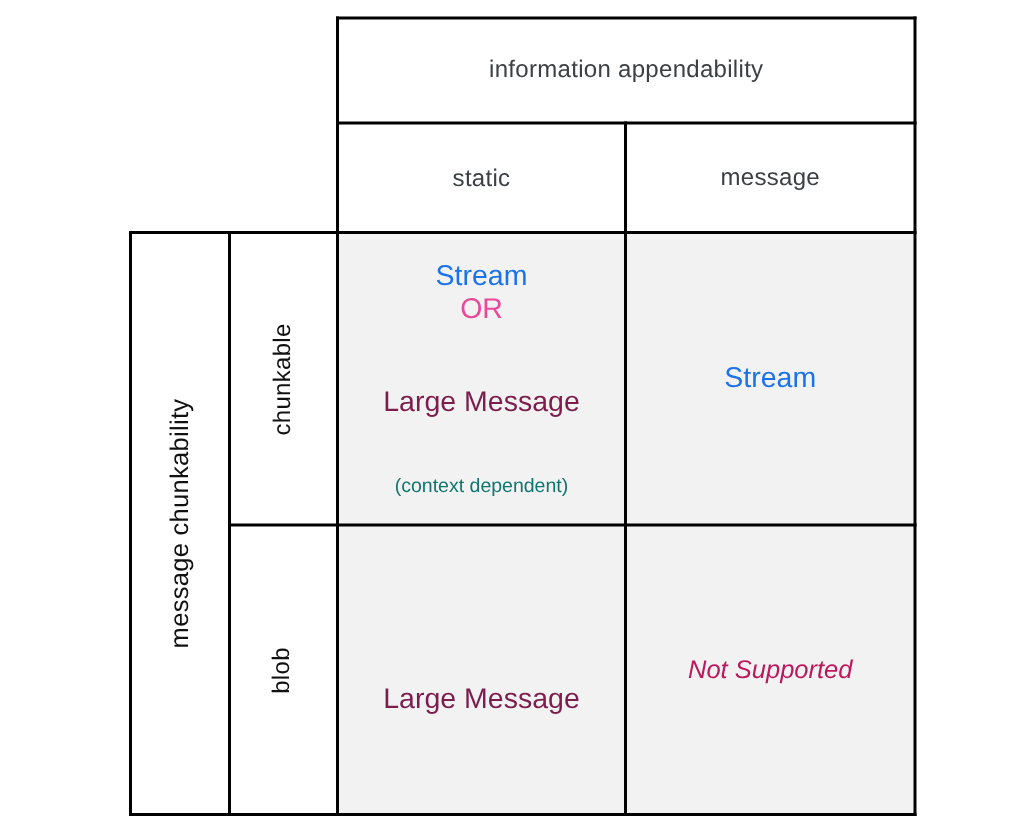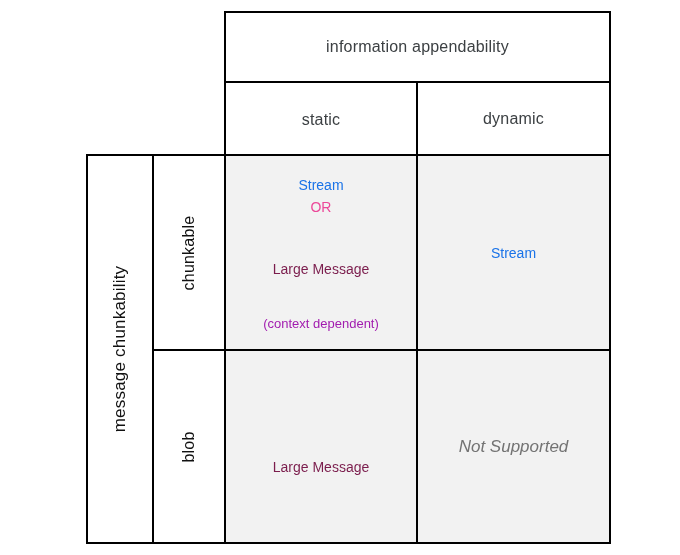--- a/index.html
+++ b/index.html
@@ -48,32 +48,32 @@
     color: #111111;
     font-size: 16px;
     letter-spacing: 0.2px;
   }
   .cell-stack {
     display: flex;
     flex-direction: column;
     align-items: center;
     justify-content: center;
   }
-  .val { font-size: 14px; line-height: 22px; }
+  .val { font-size: 19px; line-height: 22px; }
   .stream { color: #1a73e8; }
   .or-text { color: #ec4899; }
   .lmsg { color: #7b1d4d; margin-top: 40px; }
   .note {
-    color: #a21caf;
+    color: #0f766e;
     font-size: 13px;
     margin-top: 36px;
     line-height: 16px;
   }
   .notsup {
-    color: #737373;
+    color: #be185d;
     font-style: italic;
     font-size: 17px;
   }
 </style>
 </head>
 <body>
 
 <div class="canvas">
 
   <div class="abs cells-bg" style="left:225px; top:155px; width:385px; height:388px;"></div>
@@ -90,21 +90,21 @@
   <div class="line" style="left:86px;  top:542px; width:525px; height:2px;"></div>
 
   <div class="tbox" style="left:225px; top:12px; width:385px; height:70px;">
     <span class="hdr-text">information appendability</span>
   </div>
 
   <div class="tbox" style="left:225px; top:82px; width:192px; height:76px;">
     <span class="hdr-text">static</span>
   </div>
   <div class="tbox" style="left:417px; top:82px; width:193px; height:73px;">
-    <span class="hdr-text">dynamic</span>
+    <span class="hdr-text">message</span>
   </div>
 
   <div class="tbox" style="left:87px; top:155px; width:66px; height:388px;">
     <span class="rot axis-title">message chunkability</span>
   </div>
 
   <div class="tbox" style="left:153px; top:155px; width:72px; height:195px;">
     <span class="rot row-label">chunkable</span>
   </div>
   <div class="tbox" style="left:153px; top:350px; width:72px; height:193px;">

